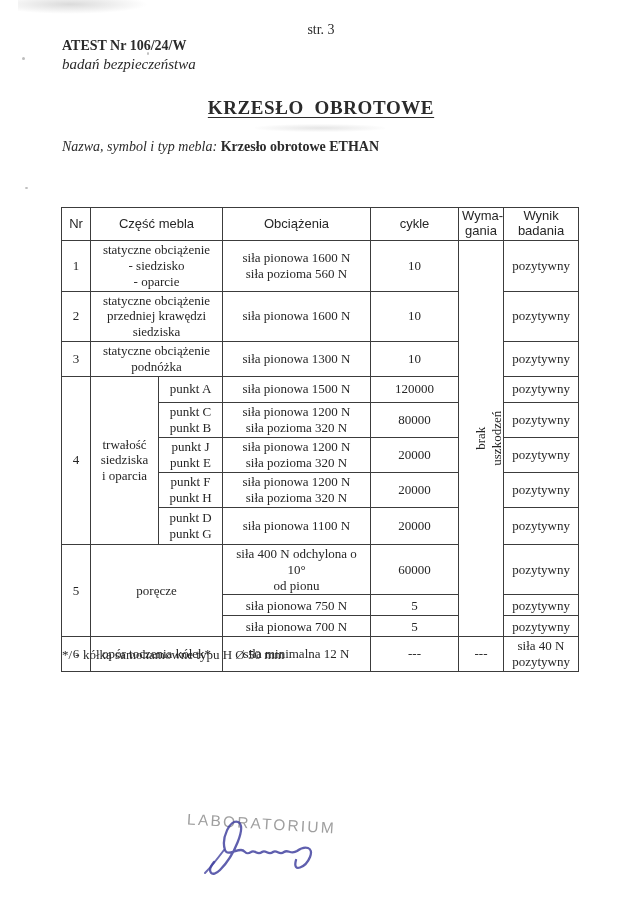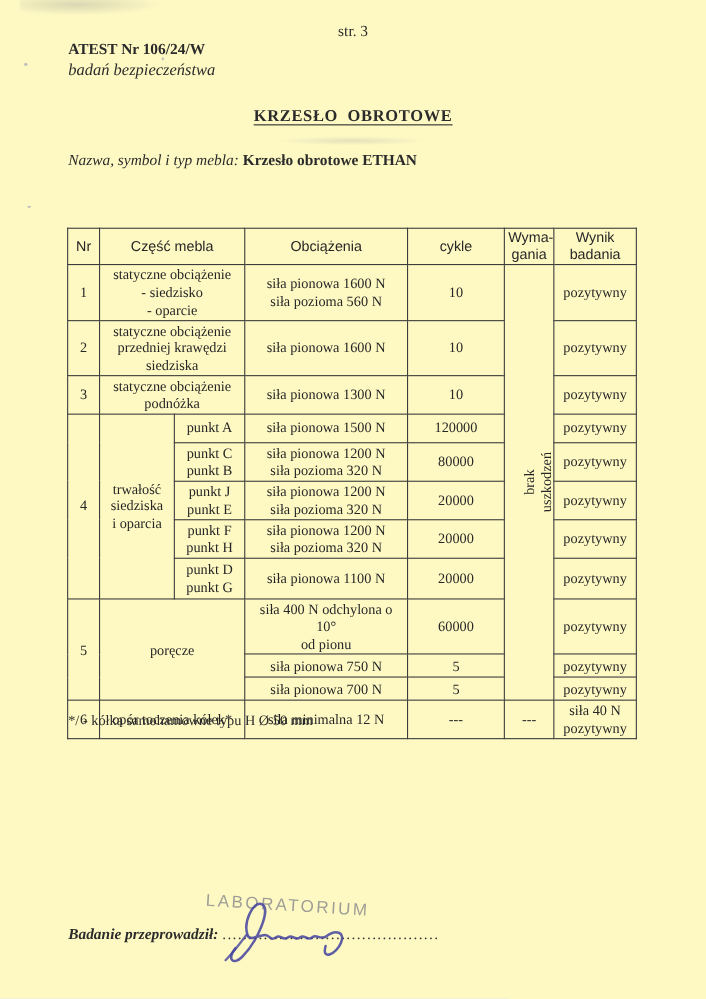--- a/index.html
+++ b/index.html
@@ -1,35 +1,35 @@
 <!DOCTYPE html>
 <html><head>
 <meta charset="utf-8">
 <style>
   html,body{margin:0;padding:0;background:#e8e8e8;}
   .page{
     position:relative;width:642px;height:908px;margin:0 auto;
-    background:#fef9c3;color:#2b2b2b;
+    background:#ffffff;color:#2b2b2b;
     font-family:"Liberation Serif",serif;overflow:hidden;
   }
   
   .smudge-top{position:absolute;left:18px;top:0;width:130px;height:14px;
     background:radial-gradient(ellipse at 40% 30%,rgba(150,150,150,.35),rgba(150,150,150,0) 70%);}
   .smudge-title{position:absolute;left:255px;top:124px;width:130px;height:8px;
     background:radial-gradient(ellipse at center,rgba(170,170,170,.30),rgba(170,170,170,0) 75%);}
   .speck{position:absolute;background:#bdbdbd;border-radius:50%;}
   .speck.s1{left:22px;top:57px;width:3px;height:3px;}
   .speck.s2{left:25px;top:187px;width:3px;height:2px;}
   .speck.s3{left:147px;top:52px;width:2px;height:3px;}
 
   .pageno{position:absolute;left:0;top:22px;width:100%;text-align:center;font-size:14px;}
   .atest{position:absolute;left:62px;top:38px;font-size:14px;font-weight:bold;text-align:center;}
   .atest-sub{position:absolute;left:62px;top:56px;font-size:15px;font-style:italic;}
   .title{position:absolute;left:0;top:97px;width:100%;text-align:center;}
-  .title span{font-size:15px;font-weight:bold;letter-spacing:.6px;white-space:pre;
+  .title span{font-size:19px;font-weight:bold;letter-spacing:.6px;white-space:pre;
     text-decoration:underline;text-underline-offset:3px;}
   .nameline{position:absolute;left:62px;top:139px;font-size:14px;}
   .nameline .lbl{font-style:italic;}
   .nameline .val{font-weight:bold;}
   .section{position:absolute;left:62px;top:180px;font-size:14px;letter-spacing:.3px;
     text-decoration:underline;text-underline-offset:3px;}
 
   table.results{position:absolute;left:61px;top:207px;width:517px;
     border-collapse:collapse;table-layout:fixed;font-size:13px;color:#262626;}
   table.results td{border:1.5px solid #3c3c3c;text-align:center;vertical-align:middle;
@@ -196,23 +196,19 @@
       <td class="ml">siła 40 N
 pozytywny</td>
     </tr>
   </tbody>
     </table>
 
   <div class="footnote">*/ - kółka samohamowne typu H Ø 50 mm</div>
 
   <div class="stamp">LABORATORIUM</div>
 
-  <div class="examiner">
-    <span class="lbl">Badanie przeprowadził:</span>
-    <span class="dots">..........................................</span>
-  </div>
 
   <svg class="sig" width="165" height="72" viewBox="0 0 165 72">
     <path d="M24 54 C16 64 22 70 30 62 C44 48 57 18 48 14 C40 11 31 30 35 42 C37 48 45 42 51 42 C56 42 55 48 61 44 C65 41 67 48 72 44 C76 41 78 48 83 44 C87 41 89 48 94 44 C98 41 101 47 107 43 C115 37 124 39 120 49 C116 59 102 66 106 52" fill="none" stroke="#4343a0" stroke-width="2.3" stroke-linecap="round" opacity="0.85"></path>
     <path d="M34 42 C28 50 21 59 15 65" fill="none" stroke="#4343a0" stroke-width="2" stroke-linecap="round" opacity="0.8"></path>
   </svg>
 
 </div>
 
 </body></html>

